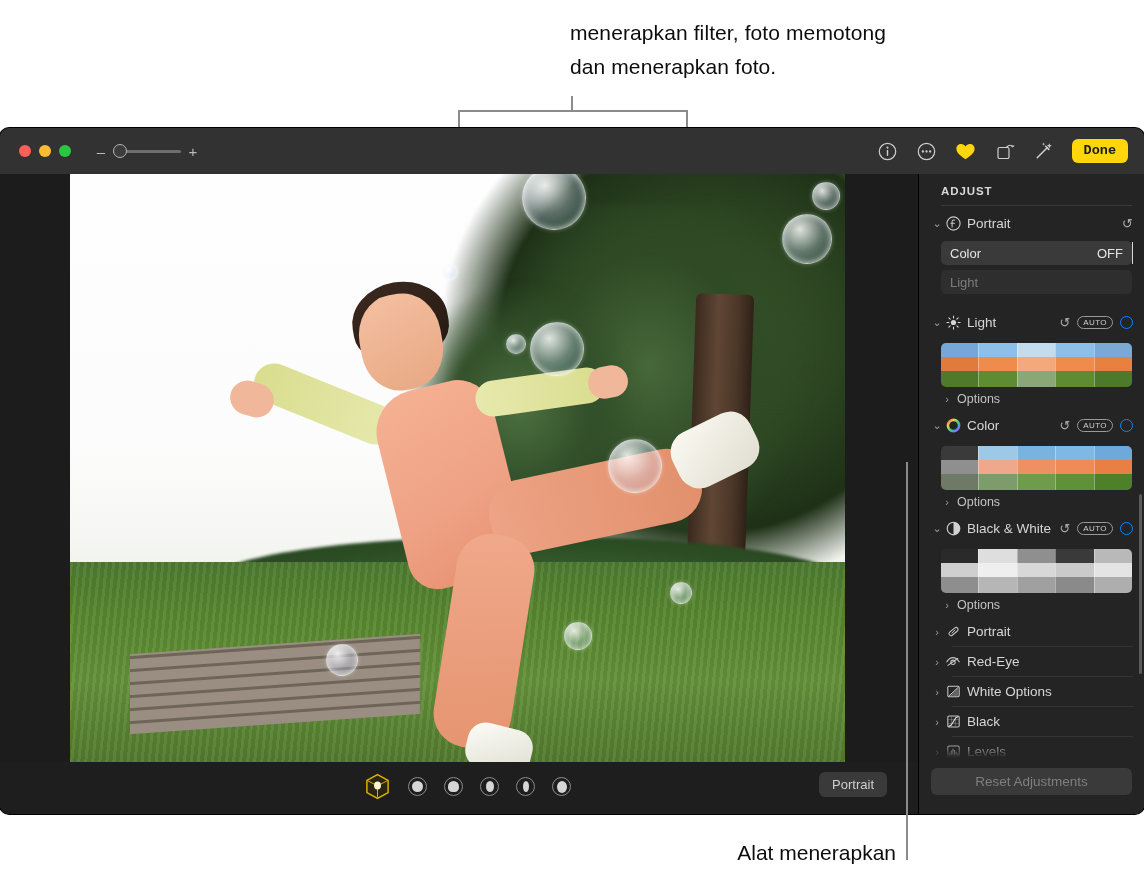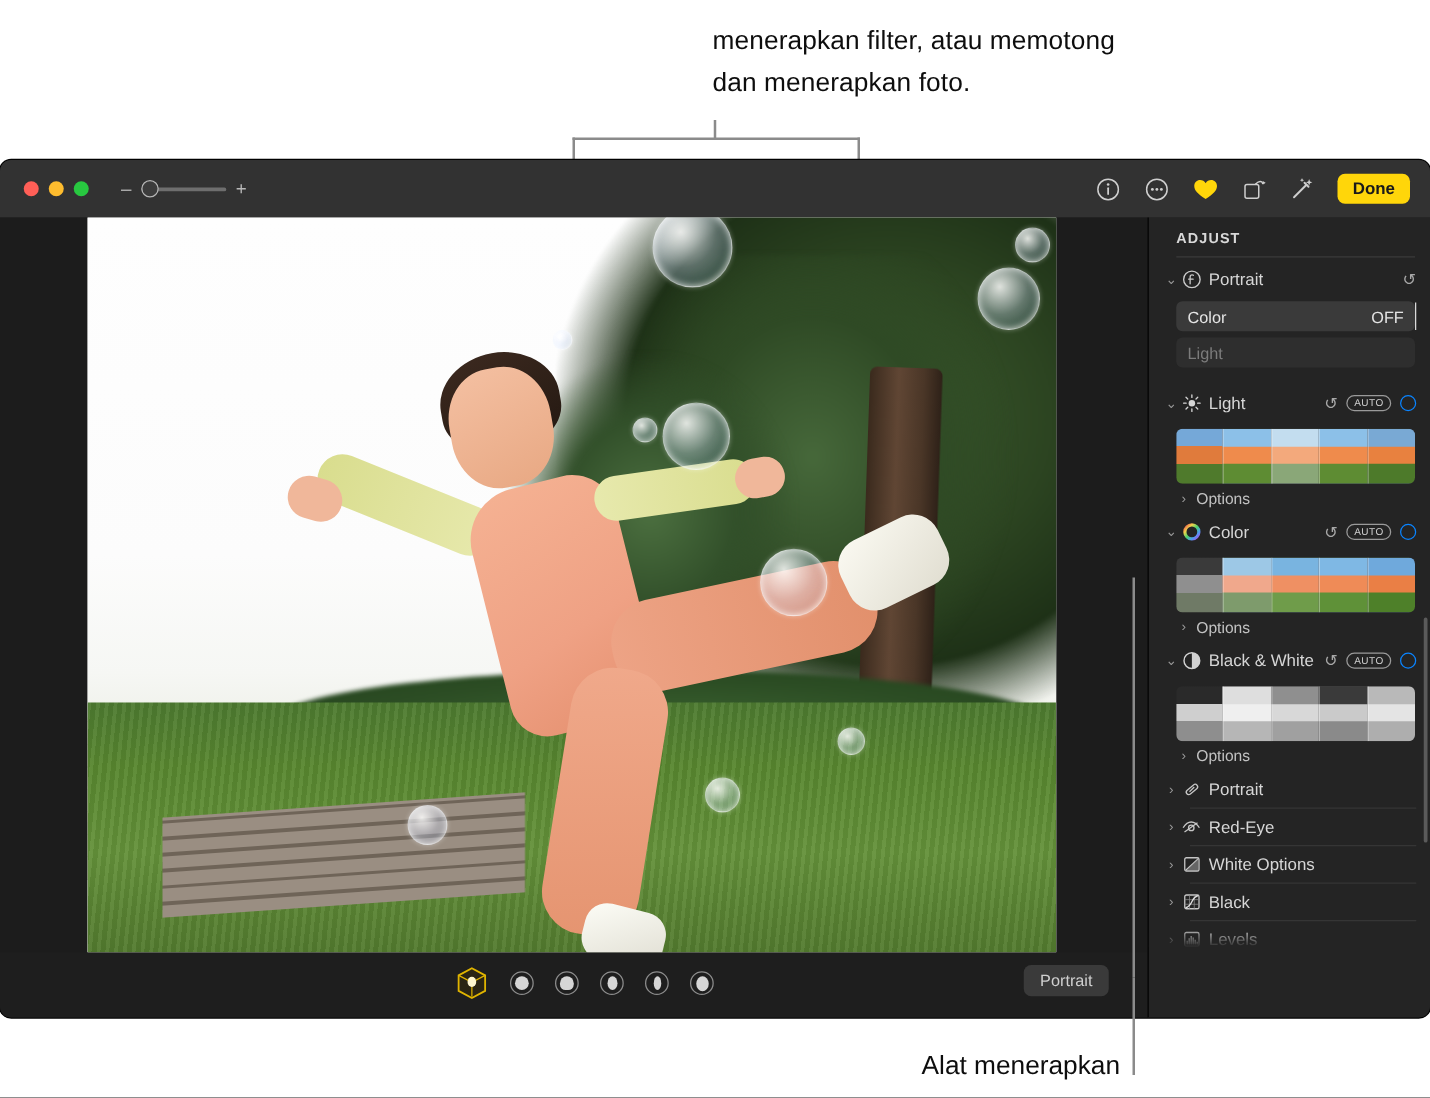--- a/index.html
+++ b/index.html
@@ -52,21 +52,21 @@
     position:absolute;left:458px;top:137px;height:27px;display:flex;align-items:center;
     background:#4a4a4a;border-radius:6px;padding:1px;box-sizing:border-box;
   }
   .seg{
     height:25px;display:flex;align-items:center;justify-content:center;
     font-size:13.5px;color:#bdbdbd;padding:0 17px;border-radius:5px;position:relative;
   }
   .seg.active{background:#666666;color:#ffffff;font-weight:600;}
   .seg.divider:before{content:"";position:absolute;left:0;top:5px;width:1px;height:15px;background:#6a6a6a;}
 
-  .tb-right{position:absolute;right:16px;top:0;height:46px;display:flex;align-items:center;gap:17px;}
+  .tb-right{position:absolute;right:16px;top:0;height:46px;display:flex;align-items:center;gap:17px;font-family:Liberation Mono, monospace;}
   .tbicon{width:22px;height:22px;display:flex;align-items:center;justify-content:center;color:#cfcfcf;}
   .tbicon svg{display:block;}
   .done{
     background:#ffd60a;color:#1a1a1a;font-size:13.5px;font-weight:600;
     padding:4px 12px;border-radius:6px;line-height:16px;
   }
 
   
   .canvas{
     position:absolute;left:0;top:46px;width:918px;height:640px;background:#1c1c1c;
@@ -198,21 +198,21 @@
          align-items:center;justify-content:center;}
   .panel-scrollbar{position:absolute;right:2px;top:320px;width:3px;height:180px;
          background:#5a5a5a;border-radius:2px;}
   .sel-fade{position:absolute;left:0;right:0;bottom:0;height:16px;
       background:linear-gradient(180deg,rgba(36,36,36,0),#242424);}
 </style>
 </head>
 <body>
 
 <div class="callout-top">
-  <div>menerapkan filter, atau memotong</div>
+  <div>menerapkan filter, foto memotong</div>
   <div>dan menerapkan foto.</div>
 </div>
 <div class="stem-top"></div>
 <div class="bracket-top">
   <div class="h"></div>
     <div class="l"></div>
     <div class="r"></div>
 </div>
 
 <div class="window">
@@ -534,20 +534,23 @@
               </g>
             </svg>
         </span>
         <span class="rowlabel">Levels</span>
       </div>
 
       <div class="sel-fade"></div>
       <div class="panel-scrollbar"></div>
     </div>
 
+    <div class="reset-wrap">
+      <div class="reset">Reset Adjustments</div>
+    </div>
   </div>
 </div>
 
 <div class="bracket-right">
     <div class="v"></div>
   </div>
 <div class="stem-bottom"></div>
 <div class="callout-bottom">Alat menerapkan</div>
 
 </body></html>

